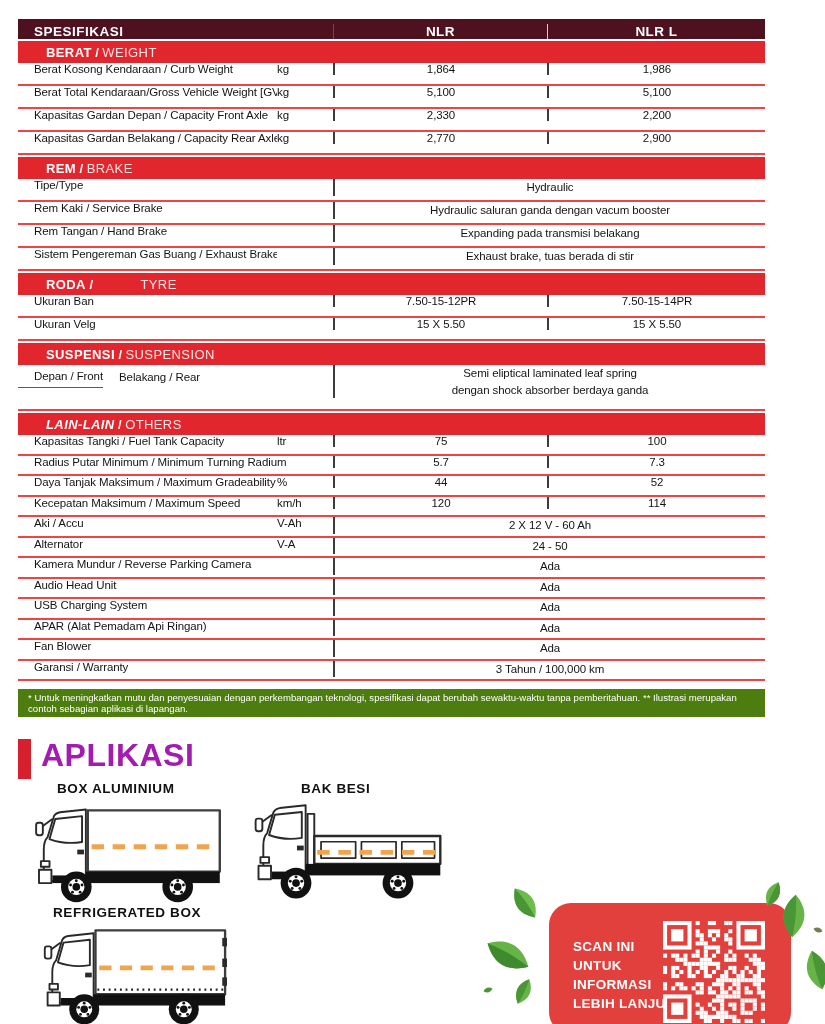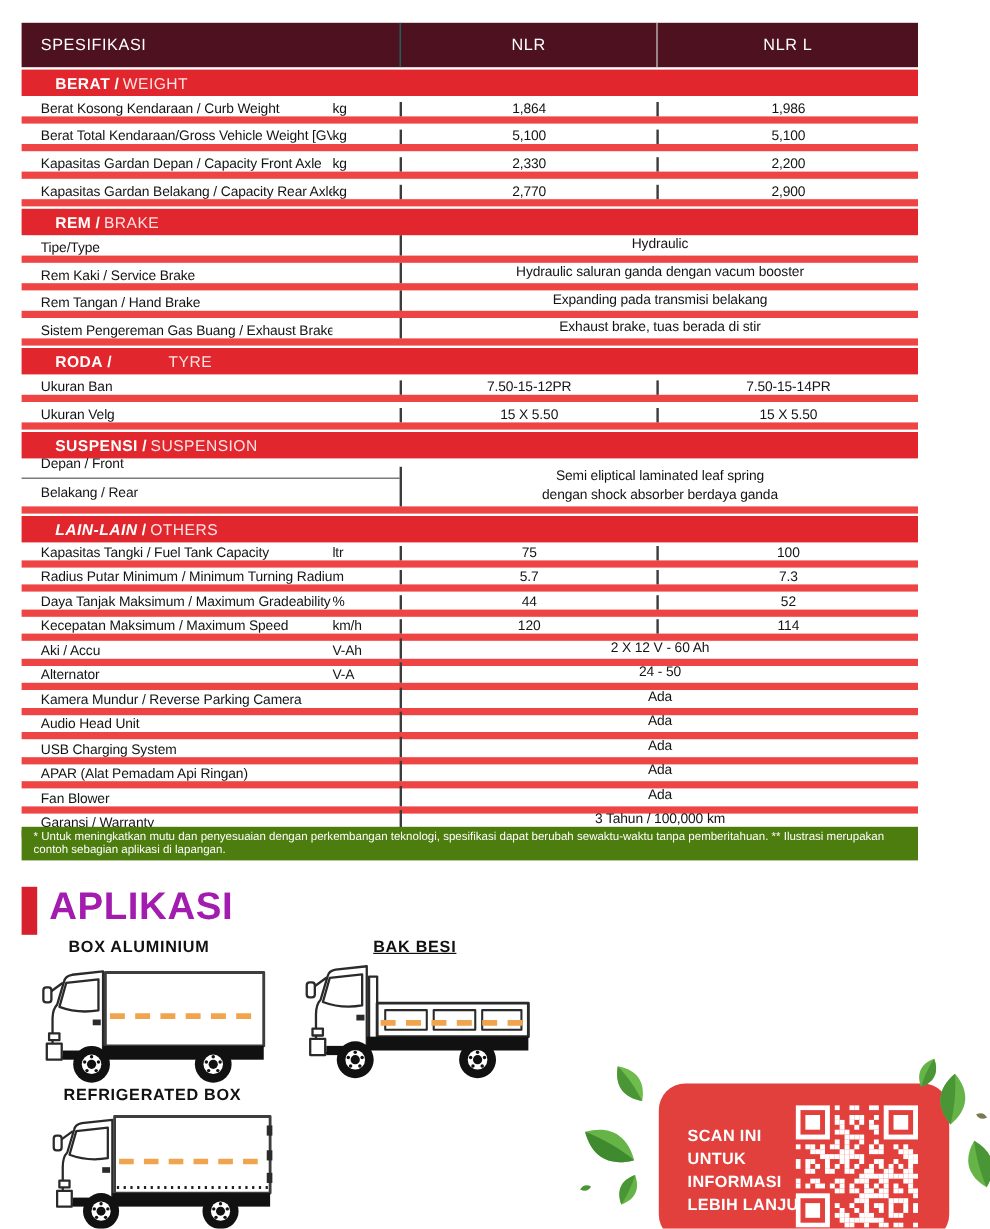--- a/index.html
+++ b/index.html
@@ -2,52 +2,52 @@
 <html><head>
 <meta charset="utf-8">
 <style>
   html,body{margin:0;padding:0;background:#fff;}
   body{font-family:"Liberation Sans",sans-serif;-webkit-font-smoothing:antialiased;}
   .page{position:relative;width:825px;height:1024px;background:#fff;overflow:hidden;}
   *{box-sizing:border-box;}
 
   
   .spec-table{position:absolute;left:18px;top:19px;width:747px;letter-spacing:-0.1px;}
-  .thead{display:flex;height:37px;background:#4d1120;color:#fff;font-weight:normal;font-size:13.5px;}
+  .thead{display:flex;height:20px;background:#4d1120;color:#fff;font-weight:bold;font-size:13.5px;align-items:flex-end;}
   .thead .c1{width:315px;display:flex;align-items:center;padding-left:16px;letter-spacing:.5px;}
   .thead .c2{width:214px;display:flex;align-items:center;justify-content:center;border-left:1px solid #0f766e;letter-spacing:.5px;}
   .thead .c3{width:218px;display:flex;align-items:center;justify-content:center;border-left:1px solid #cfd0d2;letter-spacing:.5px;}
 
   .section-bar{height:22px;margin-top:2px;background:#e2262d;color:#fff;display:flex;align-items:center;padding-left:28px;font-size:13px;}
   .sec-id{font-weight:bold;letter-spacing:.4px;}
   .sec-slash{font-weight:bold;white-space:pre;}
   .sec-en{font-weight:normal;color:rgba(255,255,255,.88);letter-spacing:.4px;}
 
-  .row{display:flex;align-items:flex-end;height:23px;border-bottom:6px solid #ef4444;font-size:11.5px;color:#141414;}
+  .row{display:flex;align-items:flex-start;height:23px;border-bottom:2px solid #ef4444;font-size:11.5px;color:#141414;}
   .row.compact{height:20.5px;}
   .lcell{width:315px;display:flex;align-items:center;padding-left:16px;}
   .lcell .lbl{flex:1;white-space:nowrap;overflow:hidden;}
   .lcell .unit{width:56px;white-space:nowrap;}
   .val{width:214px;border-left:2px solid #3c3c3c;display:flex;align-items:center;justify-content:center;}
   .val2{width:218px;border-left:2px solid #3c3c3c;display:flex;align-items:center;justify-content:center;}
   .merged{width:432px;border-left:2px solid #3c3c3c;display:flex;align-items:center;justify-content:center;text-align:center;white-space:pre-line;line-height:1.45;}
   .sus{height:46px;}
-  .sus-left{width:315px;display:flex;flex-direction:column;}
+  .sus-left{width:315px;display:flex;flex-direction:row;}
   .sus-label{height:23px;display:flex;align-items:center;padding-left:16px;}
   .sus-label:first-child{border-bottom:1px solid #5a5a5a;}
 
   .footnote{position:absolute;left:18px;top:689px;width:747px;height:28px;background:#4d7c0f;color:#fff;
     font-size:9.6px;display:flex;align-items:center;padding-left:10px;letter-spacing:0;}
 
   
   .apl-bar{position:absolute;left:18px;top:739px;width:13px;height:40px;background:#d6202e;}
   .apl-title{position:absolute;left:41px;top:737px;font-size:32px;font-weight:bold;color:#a21caf;letter-spacing:.5px;}
   .truck-label{position:absolute;font-size:13.5px;font-weight:bold;color:#111;letter-spacing:.6px;}
   .tl1{left:57px;top:781px;}
-  .tl2{left:311px;top:781px;text-decoration:underline;}
+  .tl2{left:301px;top:781px;}
   .tl3{left:53px;top:905px;}
   .truck{position:absolute;}
   .tr1{left:26px;top:797px;width:202px;height:110px;}
   .tr2{left:246px;top:792px;width:202px;height:112px;}
   .tr3{left:20px;top:921px;width:228px;height:108px;}
 
   
   .scan-card{position:absolute;left:549px;top:903px;width:242px;height:131px;background:#e1403c;border-radius:22px;}
   .scan-text{position:absolute;left:24px;top:34px;color:#fff;font-weight:bold;font-size:13.5px;line-height:19px;letter-spacing:.3px;white-space:pre-line;}
   .qr{position:absolute;left:114px;top:18px;width:102px;height:102px;}

